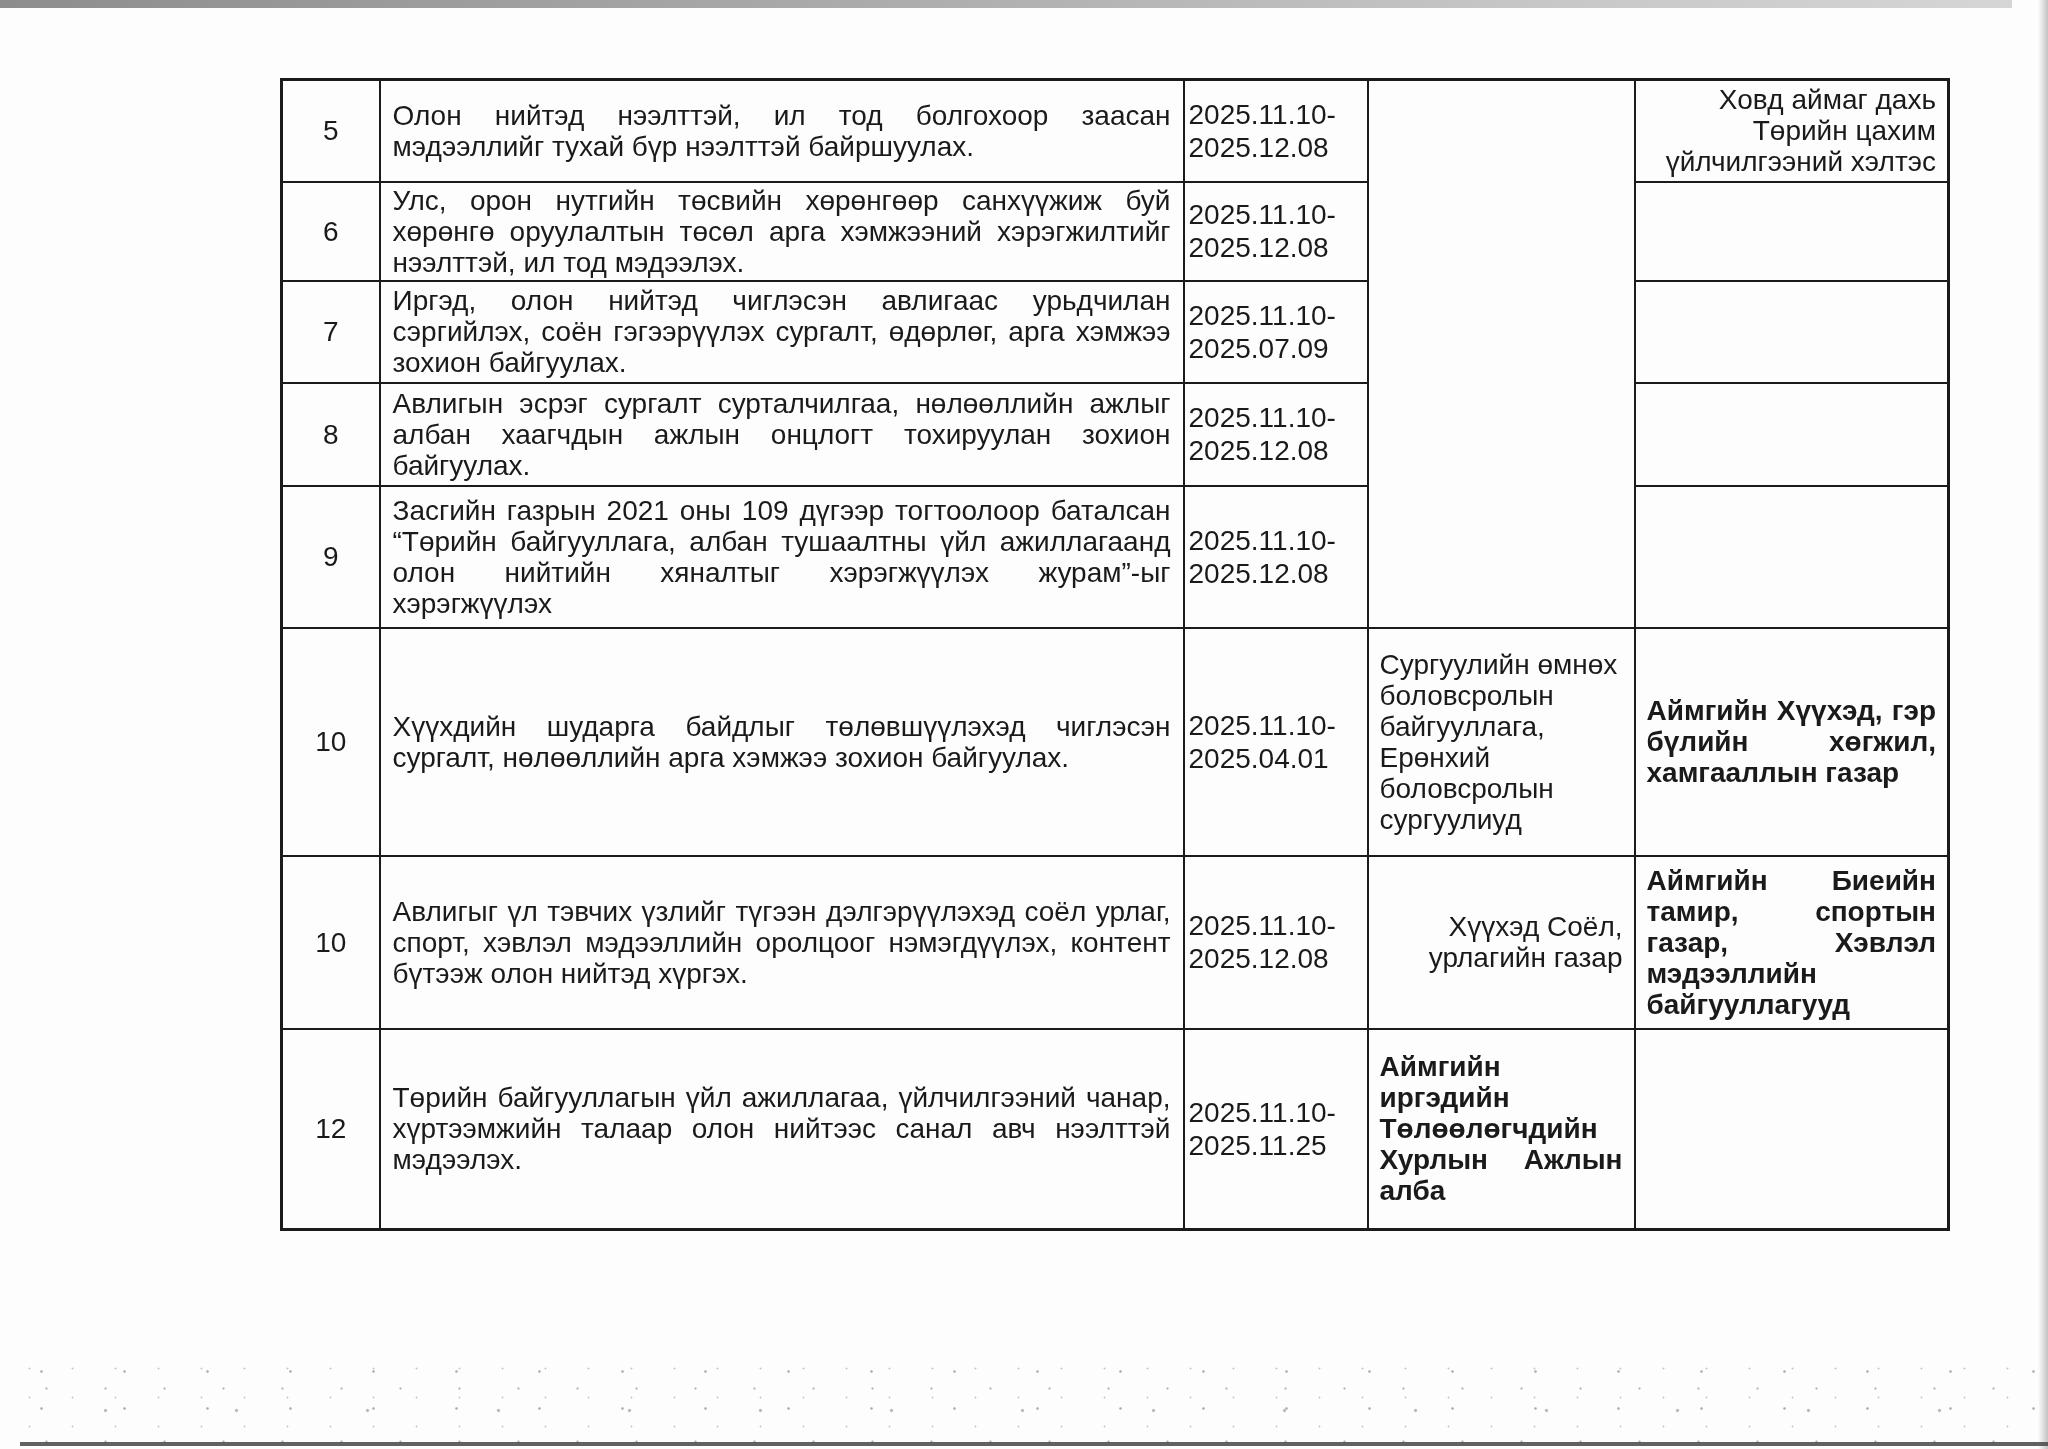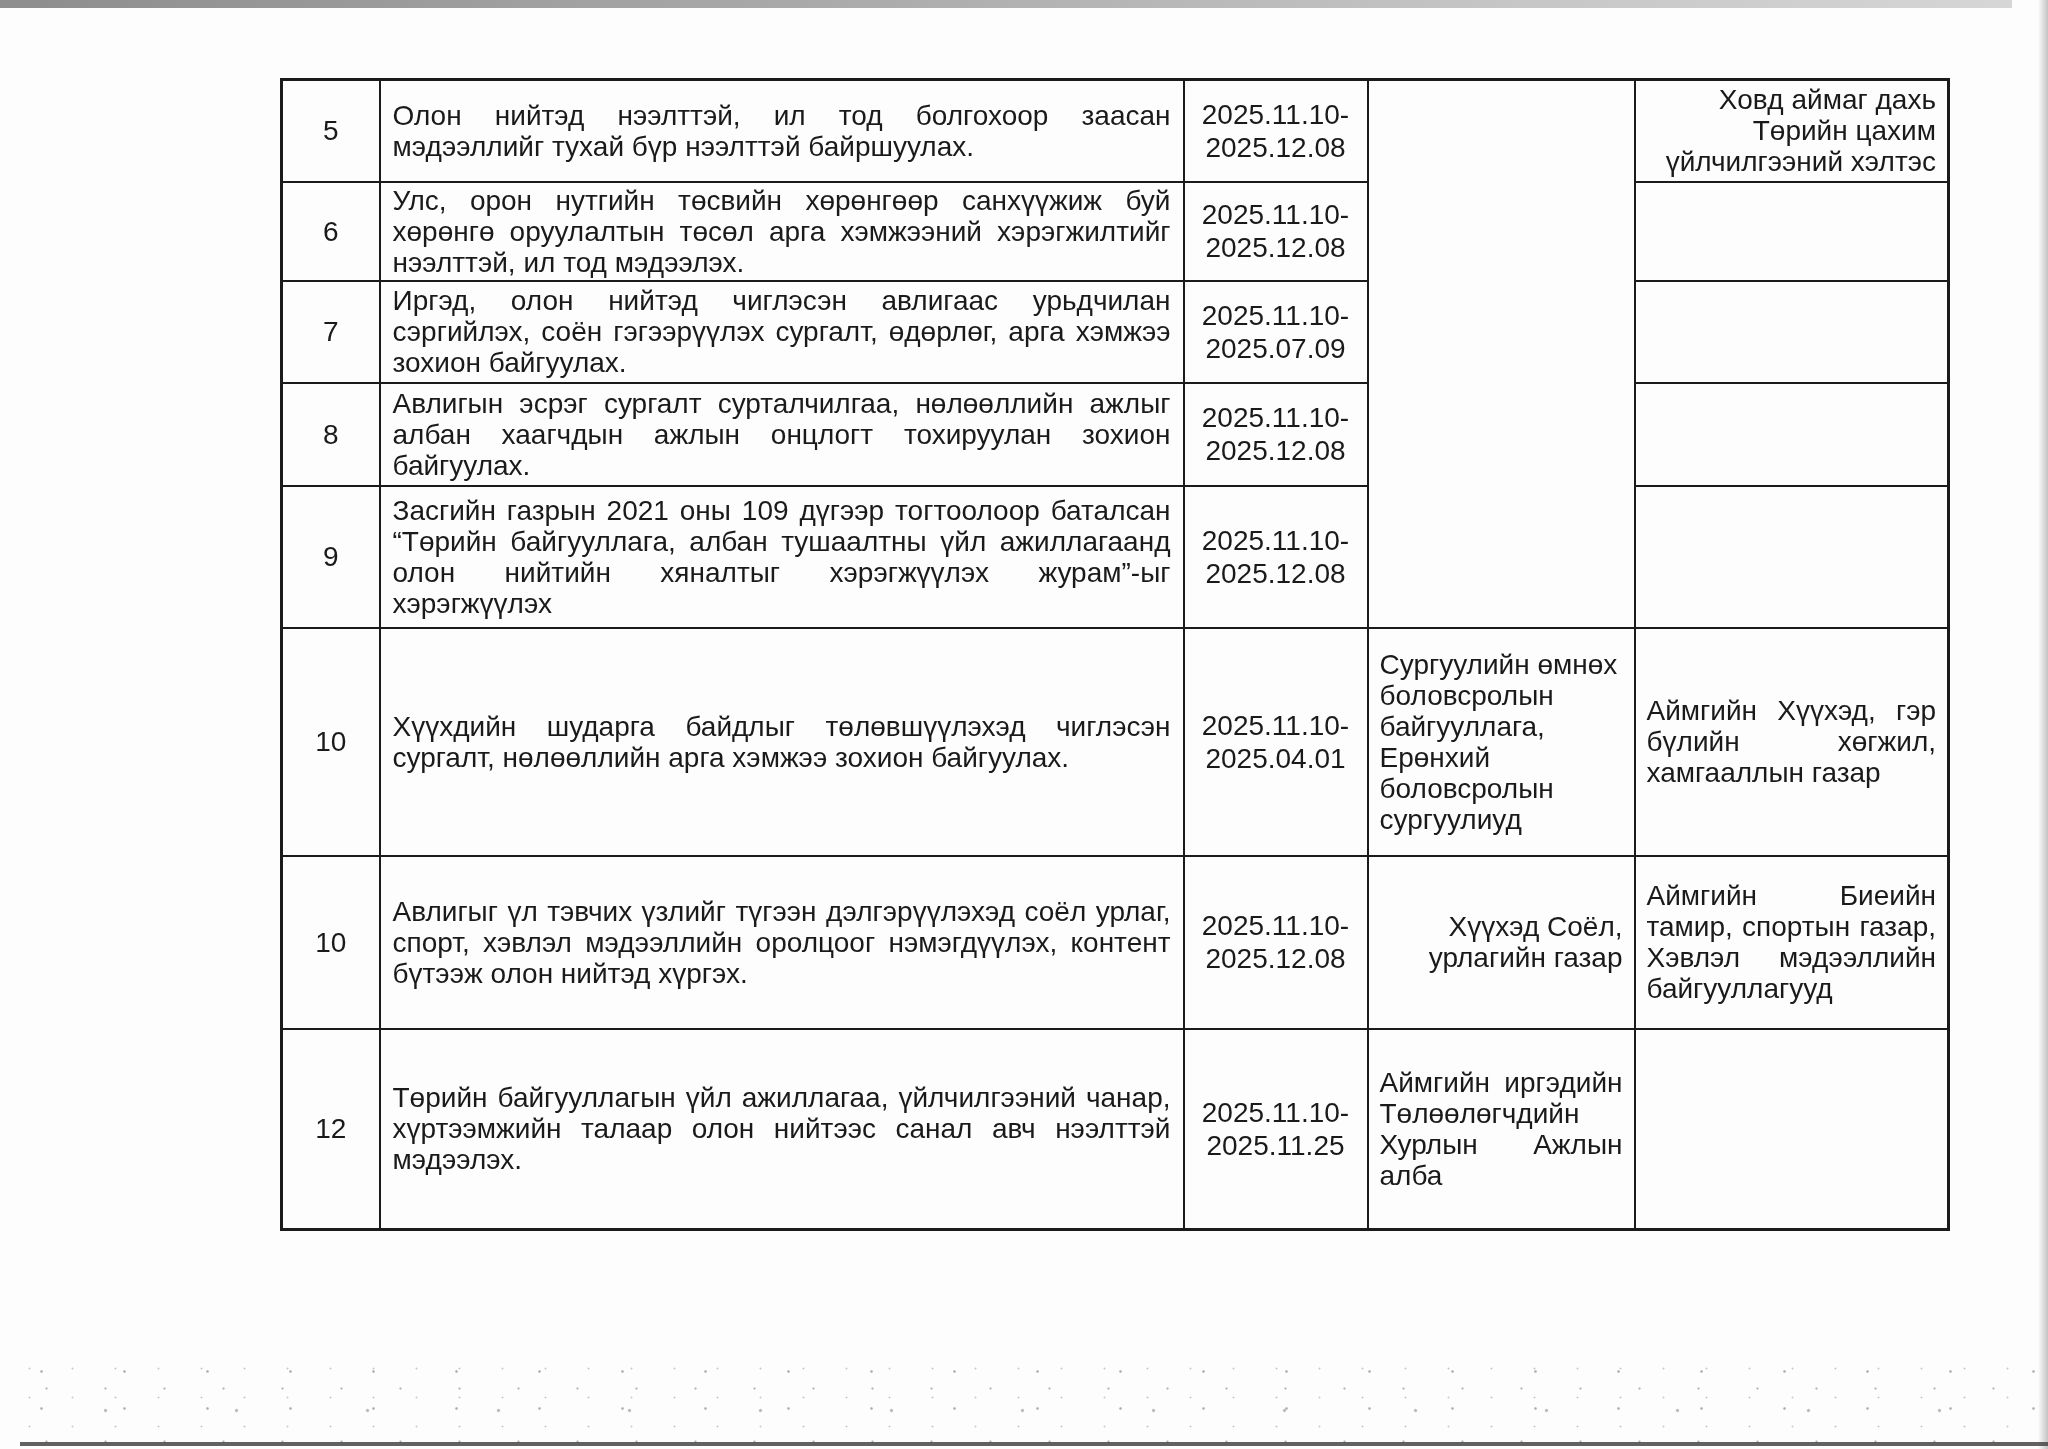--- a/index.html
+++ b/index.html
@@ -71,28 +71,28 @@
   }
   .doc-table td.num {
     text-align: center;
     padding: 2px 2px;
   }
   .doc-table td.act {
     text-align: justify;
     padding: 2px 12px;
   }
   .doc-table td.date {
-    text-align: center;
+    text-align: left;
     padding: 2px 4px;
     line-height: 33px;
   }
   .doc-table td.org1 { padding: 16px 11px; }
   .doc-table td.org2 { padding: 2px 11px; }
   .doc-table td.center { text-align: right; }
-  .doc-table td.justify { text-align: justify; }
+  .doc-table td.justify { text-align: justify; font-weight: bold; }
 
   tr.h102 { height: 102px; }
   tr.h98  { height: 98px; }
   tr.h103 { height: 103px; }
   tr.h142 { height: 142px; }
   tr.h228 { height: 228px; }
   tr.h173 { height: 173px; }
   tr.h201 { height: 201px; }
 </style>
 </head>

